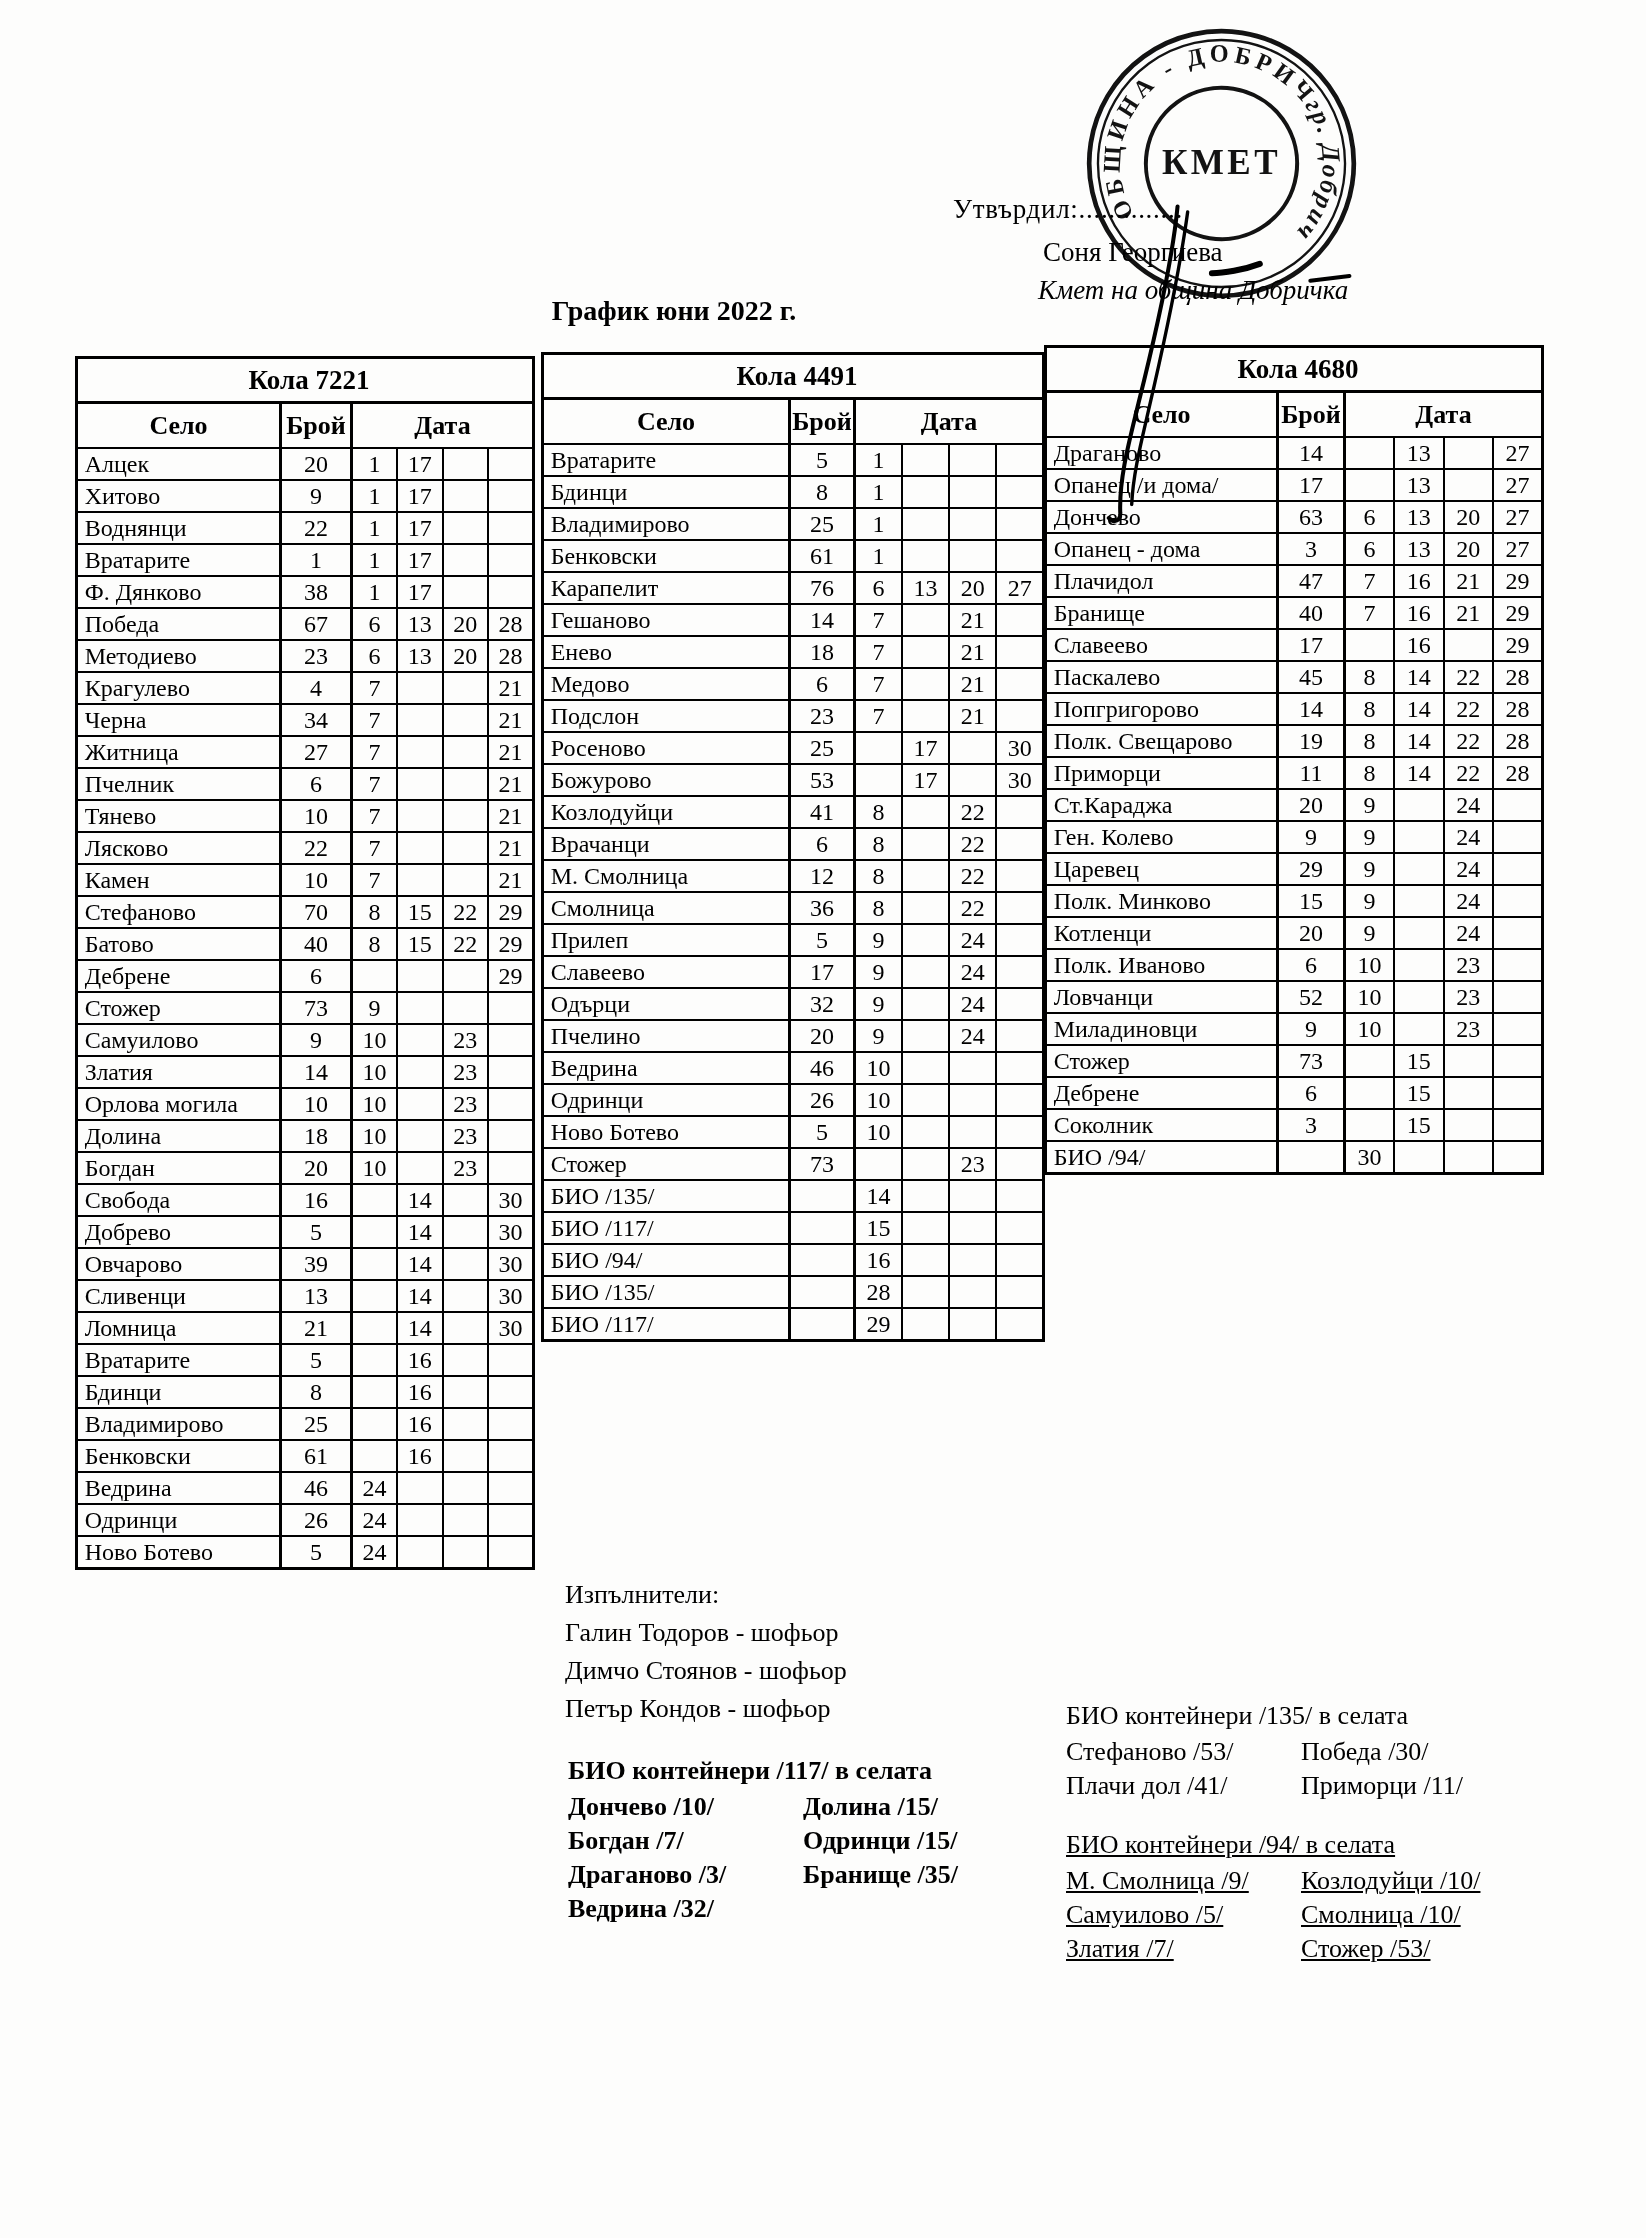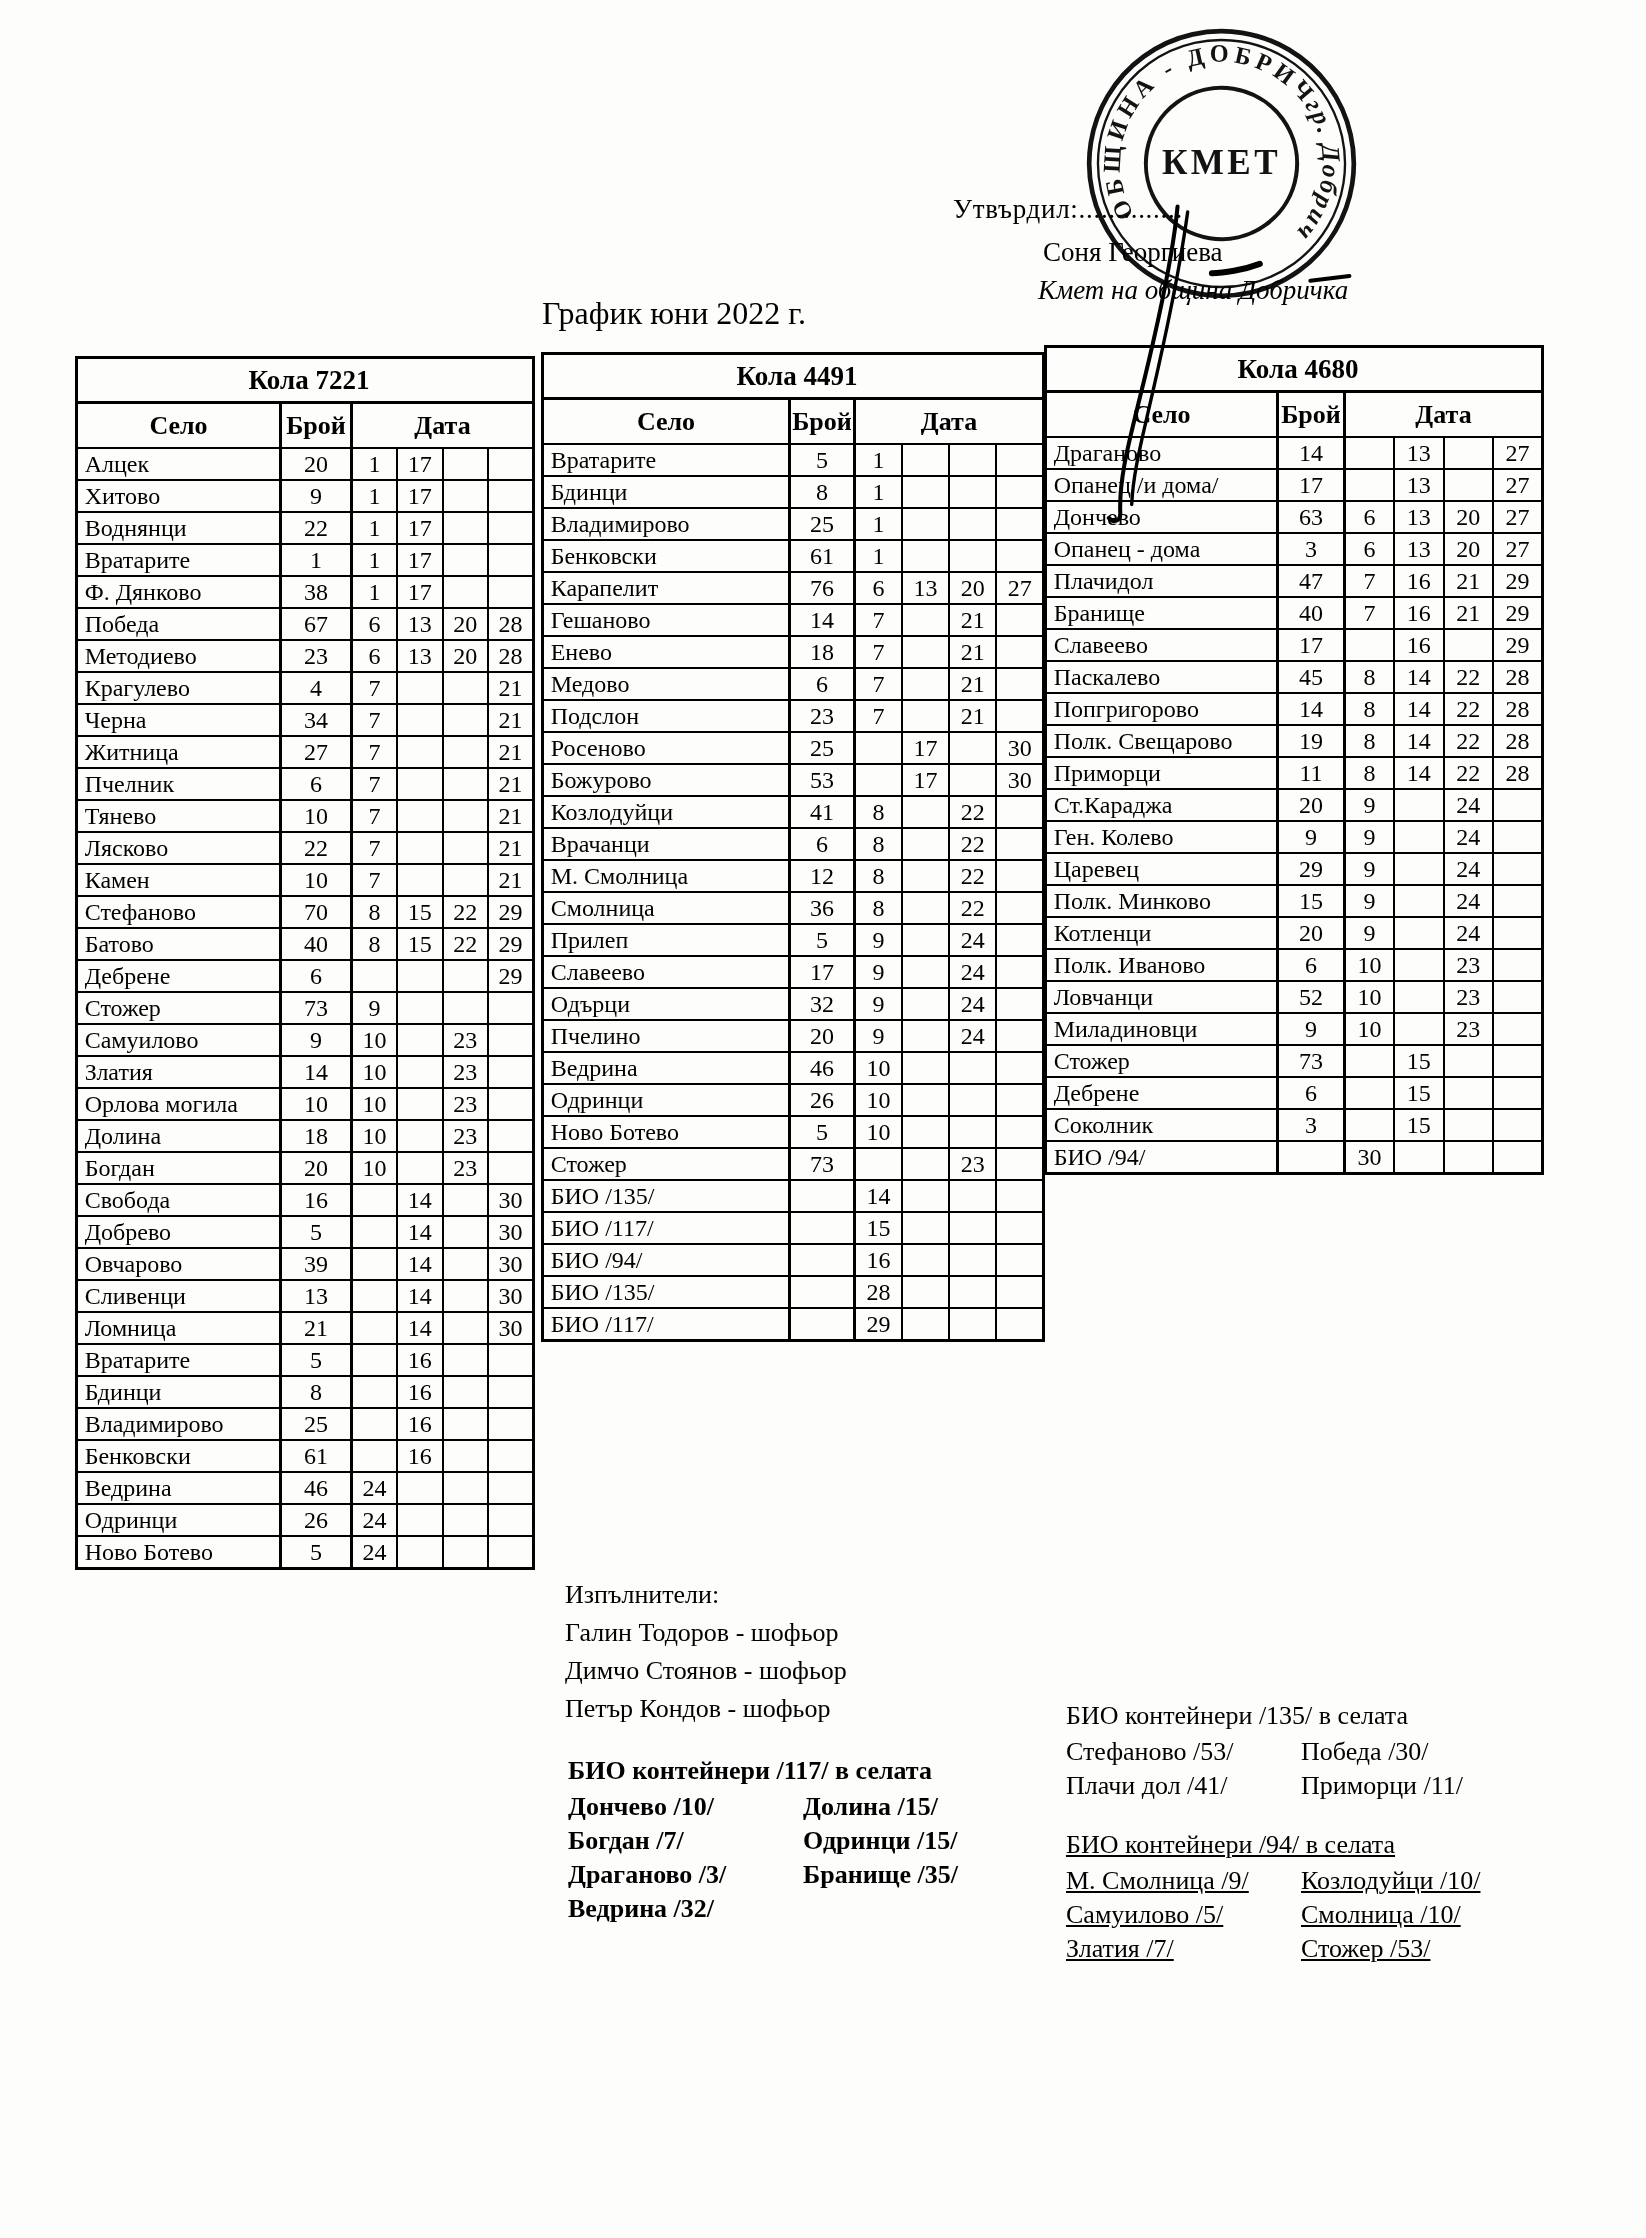--- a/index.html
+++ b/index.html
@@ -9,21 +9,21 @@
     margin:0 auto;
     background:#fdfdfc;
     font-family:"Liberation Serif", serif;
     color:#000;
     overflow:hidden;
   }
   
   .approve-line{position:absolute;left:953px;top:194px;font-size:27px;letter-spacing:0.7px;}
   .approver{position:absolute;left:1043px;top:237px;font-size:27px;}
   .approver-title{position:absolute;left:1038px;top:275px;font-size:27px;font-style:italic;}
-  .doc-title{position:absolute;left:472px;top:295px;width:404px;text-align:center;font-size:32px;font-weight:normal;}
+  .doc-title{position:absolute;left:472px;top:295px;width:404px;text-align:center;font-size:28px;font-weight:bold;}
 
   
   .stamp{position:absolute;left:1073px;top:15px;transform:rotate(9deg);opacity:.92;}
   .stamp text{font-family:"Liberation Serif", serif;}
 
   
   .marks{position:absolute;left:0;top:0;pointer-events:none;}
 
   
   .car-table{position:absolute;}

